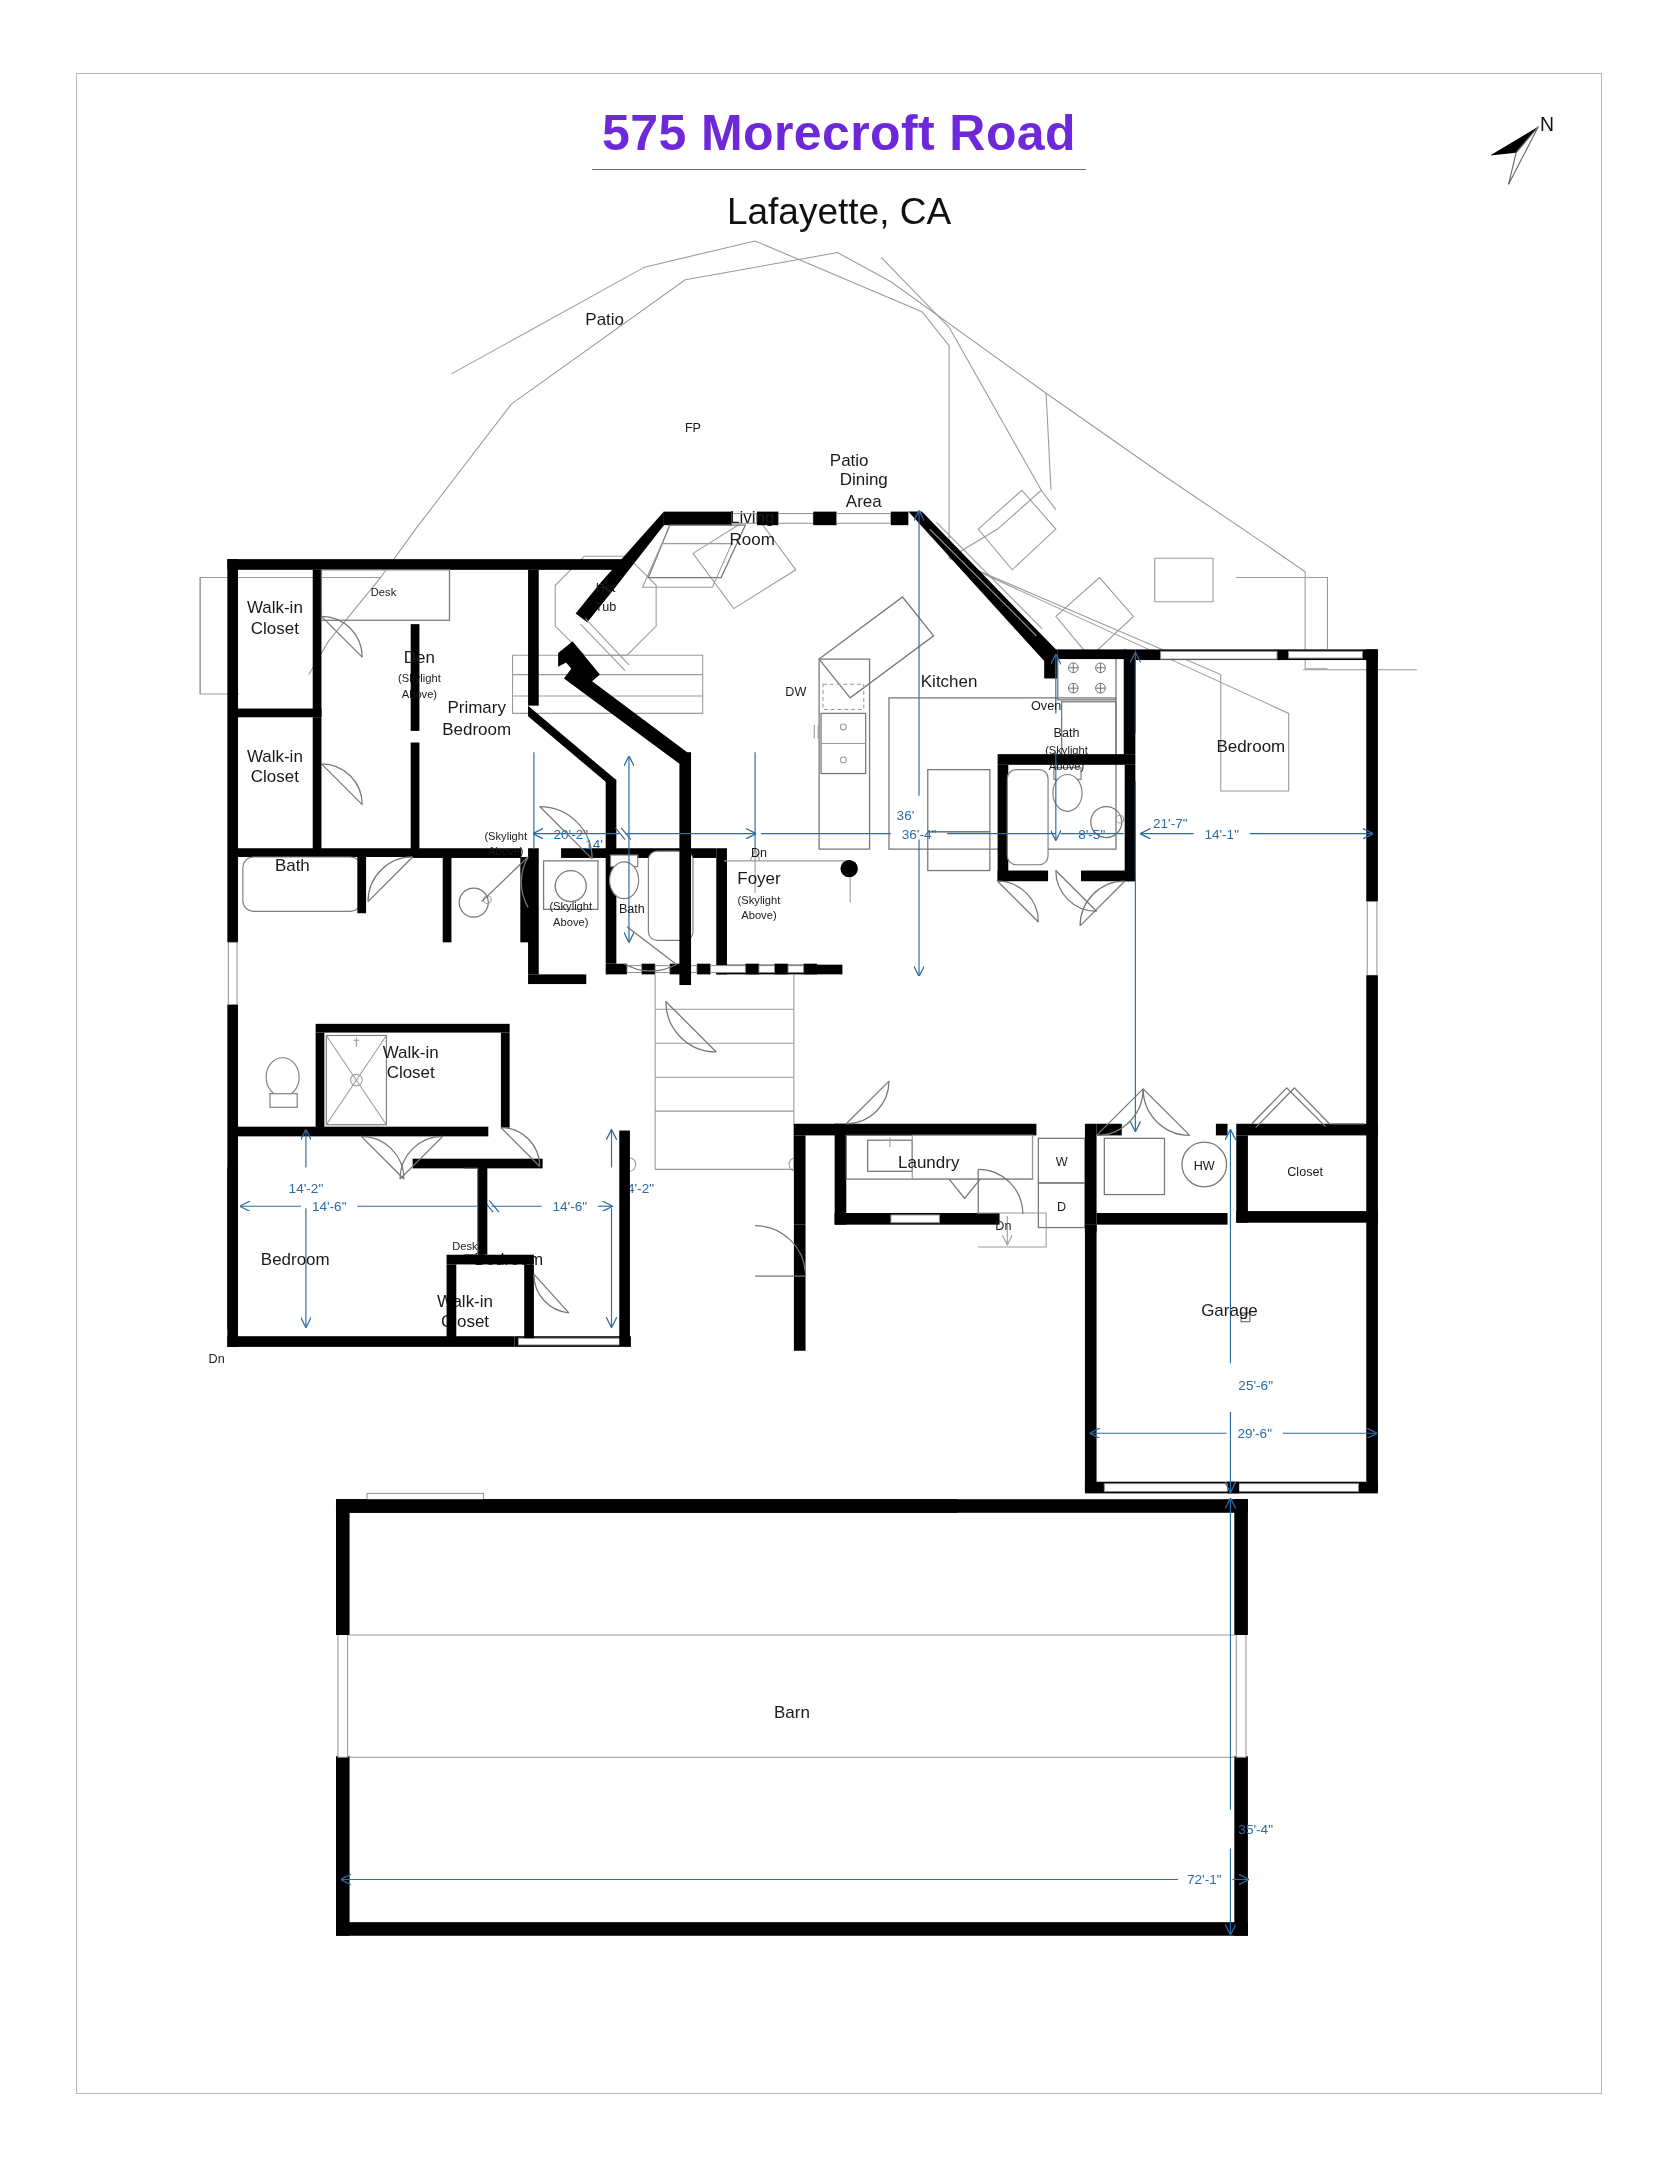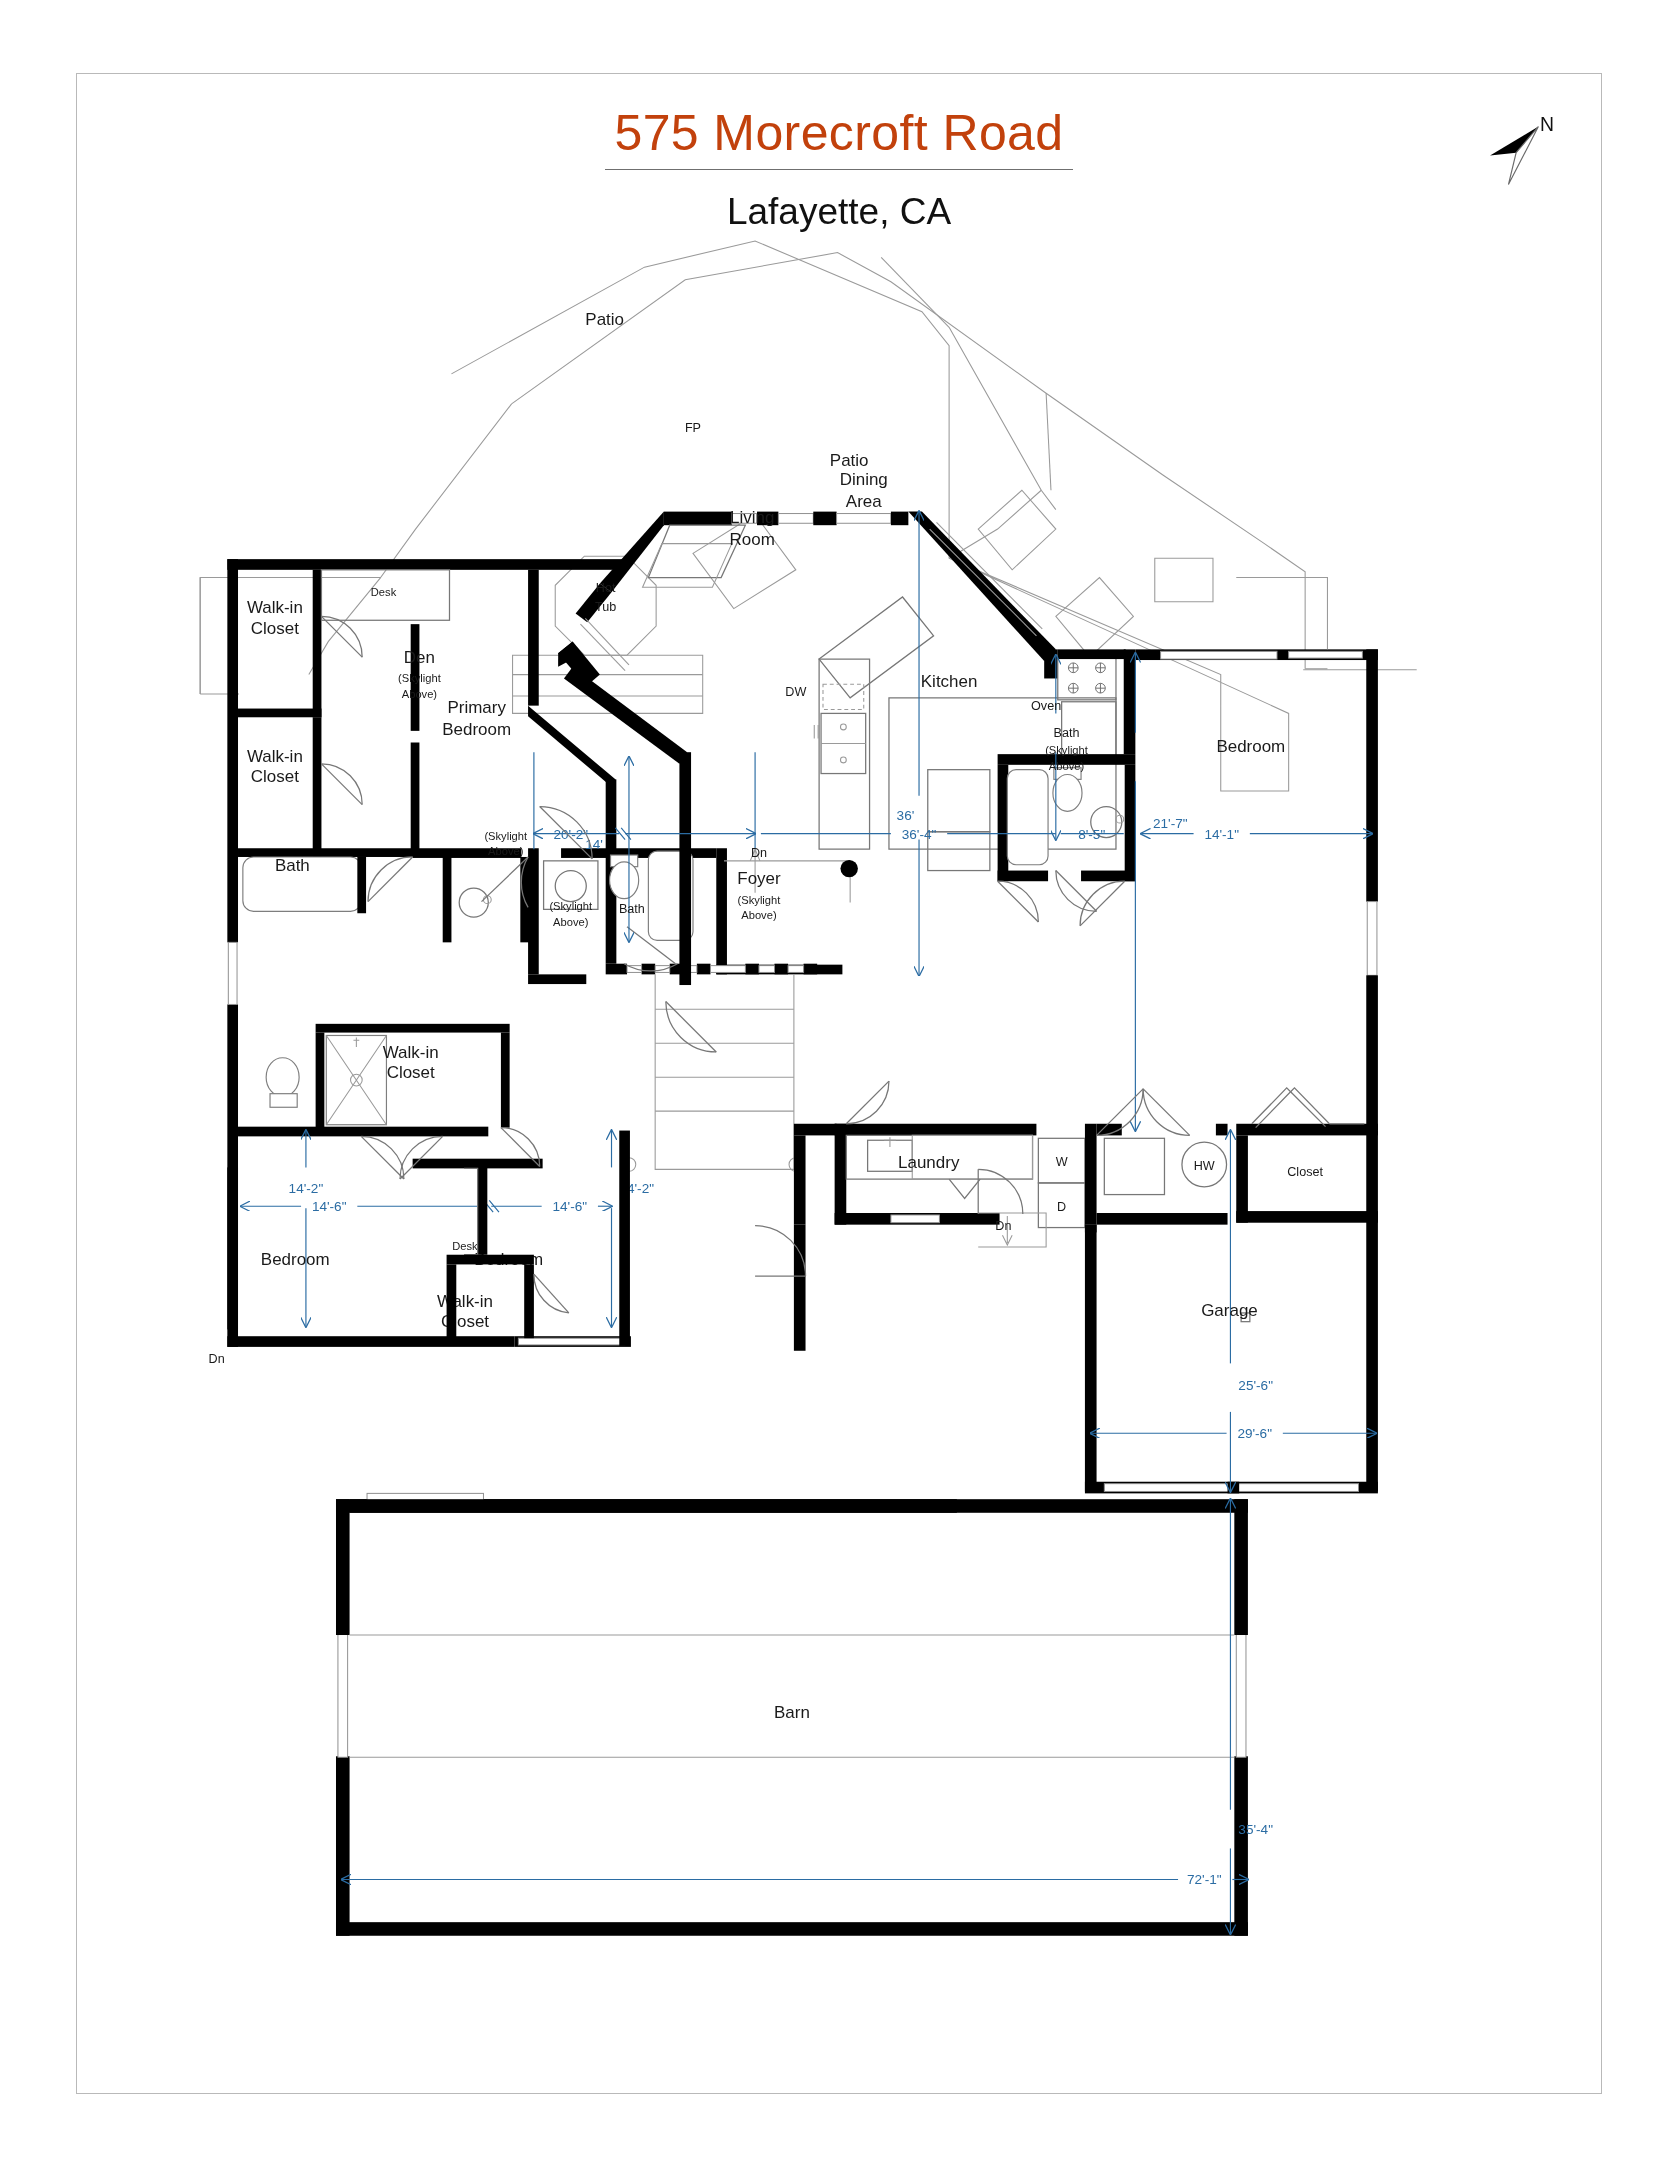--- a/index.html
+++ b/index.html
@@ -33,27 +33,27 @@
   
   #title-block {
     position: absolute;
     left: 0;
     top: 105px;
     width: 1678px;
     text-align: center;
   }
   #plan-title {
     font-size: 50px;
-    font-weight: 400;
+    font-weight: 700;
     letter-spacing: 0.4px;
     line-height: 1.12;
     display: inline-block;
     padding: 0 9.7px 7.8px 9.7px;
     border-bottom: 1.6px solid #6f6f6f;
-    color: #c2410c;
+    color: #6d28d9;
   }
   #plan-subtitle {
     margin-top: 21.3px;
     font-size: 37px;
     font-weight: 400;
     color: #111;
   }
   
   #compass {
     position: absolute;

